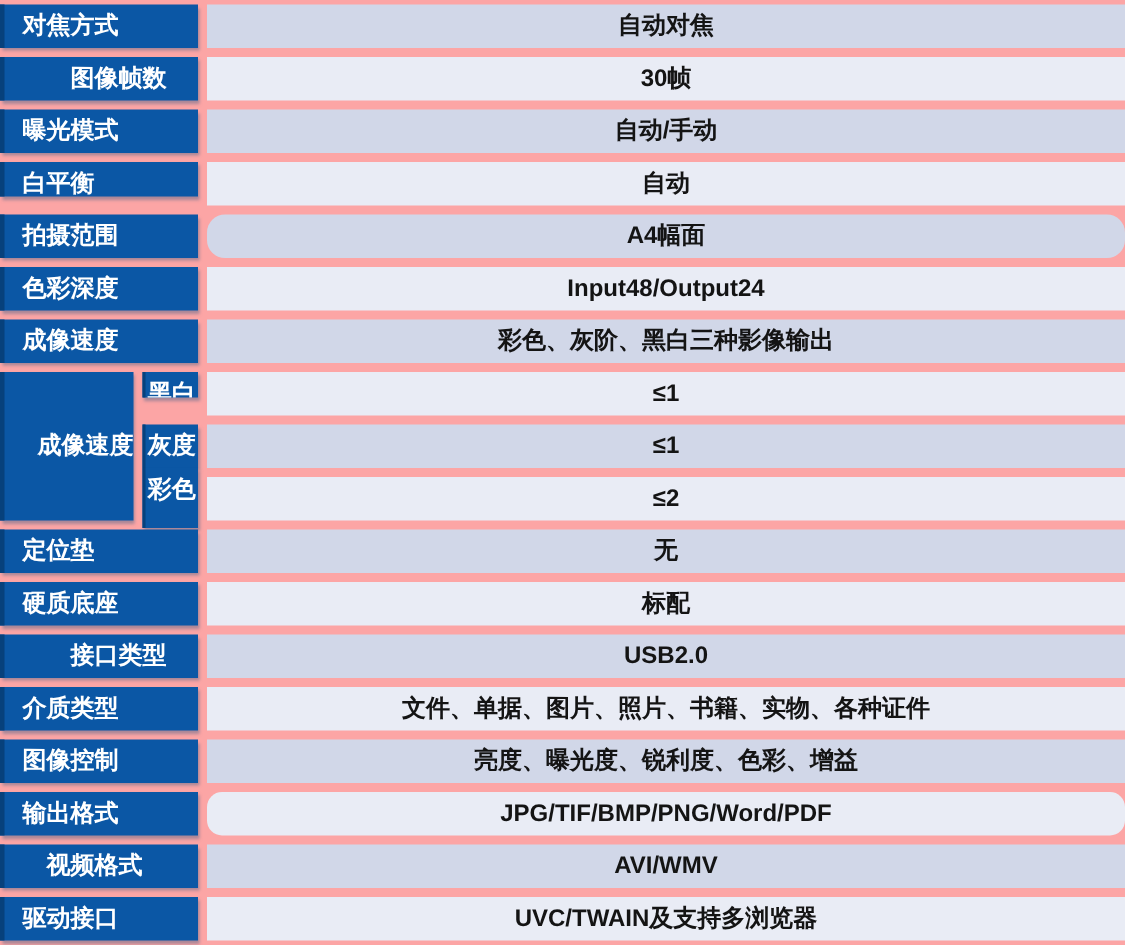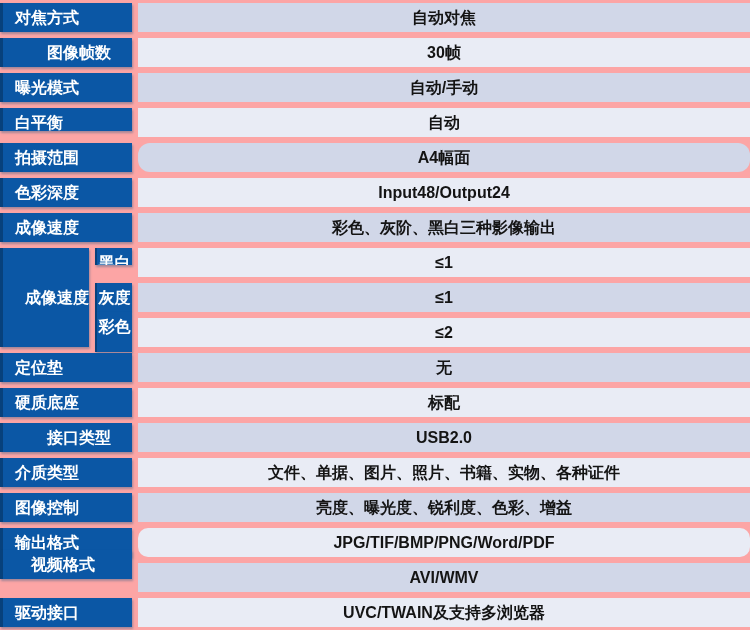--- a/index.html
+++ b/index.html
@@ -92,17 +92,17 @@
     <div class="label-box" style="top: 388px; height: 29px; line-height: 29px;">硬质底座</div>
     <div class="value-cell light" style="top: 388px; height: 29px; line-height: 29px;">标配</div>
     <div class="label-box" style="top: 423px; height: 29px; line-height: 29px; padding-left: 44px;">接口类型</div>
     <div class="value-cell dark" style="top: 423px; height: 29px; line-height: 29px;">USB2.0</div>
     <div class="label-box" style="top: 458px; height: 29px; line-height: 29px;">介质类型</div>
     <div class="value-cell light" style="top: 458px; height: 29px; line-height: 29px;">文件、单据、图片、照片、书籍、实物、各种证件</div>
     <div class="label-box" style="top: 493px; height: 29px; line-height: 29px;">图像控制</div>
     <div class="value-cell dark" style="top: 493px; height: 29px; line-height: 29px;">亮度、曝光度、锐利度、色彩、增益</div>
     <div class="label-box" style="top: 528px; height: 29px; line-height: 29px;">输出格式</div>
     <div class="value-cell light" style="top: 528px; height: 29px; line-height: 29px; border-radius: 10px;">JPG/TIF/BMP/PNG/Word/PDF</div>
-    <div class="label-box" style="top: 550px; height: 29px; line-height: 29px; padding-left: 28px;">视频格式</div>
+    <div class="label-box" style="top: 563px; height: 29px; line-height: 29px; padding-left: 28px;">视频格式</div>
     <div class="value-cell dark" style="top: 563px; height: 29px; line-height: 29px;">AVI/WMV</div>
     <div class="label-box" style="top: 598px; height: 29px; line-height: 29px;">驱动接口</div>
     <div class="value-cell light" style="top: 598px; height: 29px; line-height: 29px;">UVC/TWAIN及支持多浏览器</div>
   </div>
 
 </body></html>

